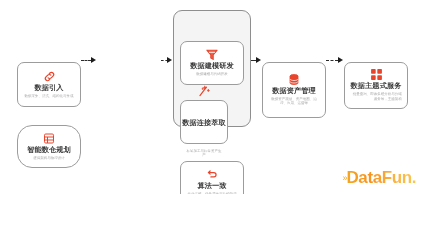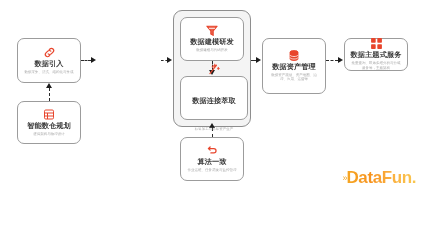--- a/index.html
+++ b/index.html
@@ -19,20 +19,21 @@
     background:#ffffff;
     border:1px solid #9c9c9c;
     border-radius:7px;
     display:flex;
     flex-direction:column;
     align-items:center;
     justify-content:center;
     text-align:center;
     padding:3px 3px 4px;
     z-index:4;
+    margin-top:24px;
   }
   .node .ico{
     height:13px;
     display:flex;align-items:center;justify-content:center;
     margin-bottom:1px;
   }
   .node .ttl{
     font-size:7.2px;
     line-height:8.4px;
     color:#3a3a3a;
@@ -44,27 +45,27 @@
     font-size:3.5px;
     line-height:4.6px;
     color:#a8a8a8;
     margin-top:1.5px;
     max-width:92%;
     word-break:break-all;
   }
 
   
   #n-ingest   {left:17px; top:38px;  width:64px; height:45px;}
-  #n-plan     {left:17px; top:101px; width:64px; height:43px;}
+  #n-plan     {left:17px; top:101px; width:64px; height:43px;border-radius:15px;}
   #n-spec     {left:97px; top:38px;  width:64px; height:45px;}
   #n-model    {left:180px;top:17px;  width:64px; height:44px;}
-  #n-extract  {left:180px;top:76px;  width:68px; height:44px;gap:20px;}
+  #n-extract  {left:180px;top:76px;  width:48px; height:44px;gap:20px;}
   #n-ops      {left:180px;top:137px; width:64px; height:44px;}
   #n-asset    {left:262px;top:38px;  width:64px; height:56px;}
-  #n-service  {left:344px;top:38px;  width:64px; height:33px;}
+  #n-service  {left:344px;top:38px;  width:64px; height:47px;text-align:right;}
 
   
   #group-box{
     position:absolute;
     left:173px; top:10px;
     width:78px; height:117px;
     box-sizing:border-box;
     border:1.4px solid #8e8e8e;
     border-radius:9px;
     background:#f4f4f4;

